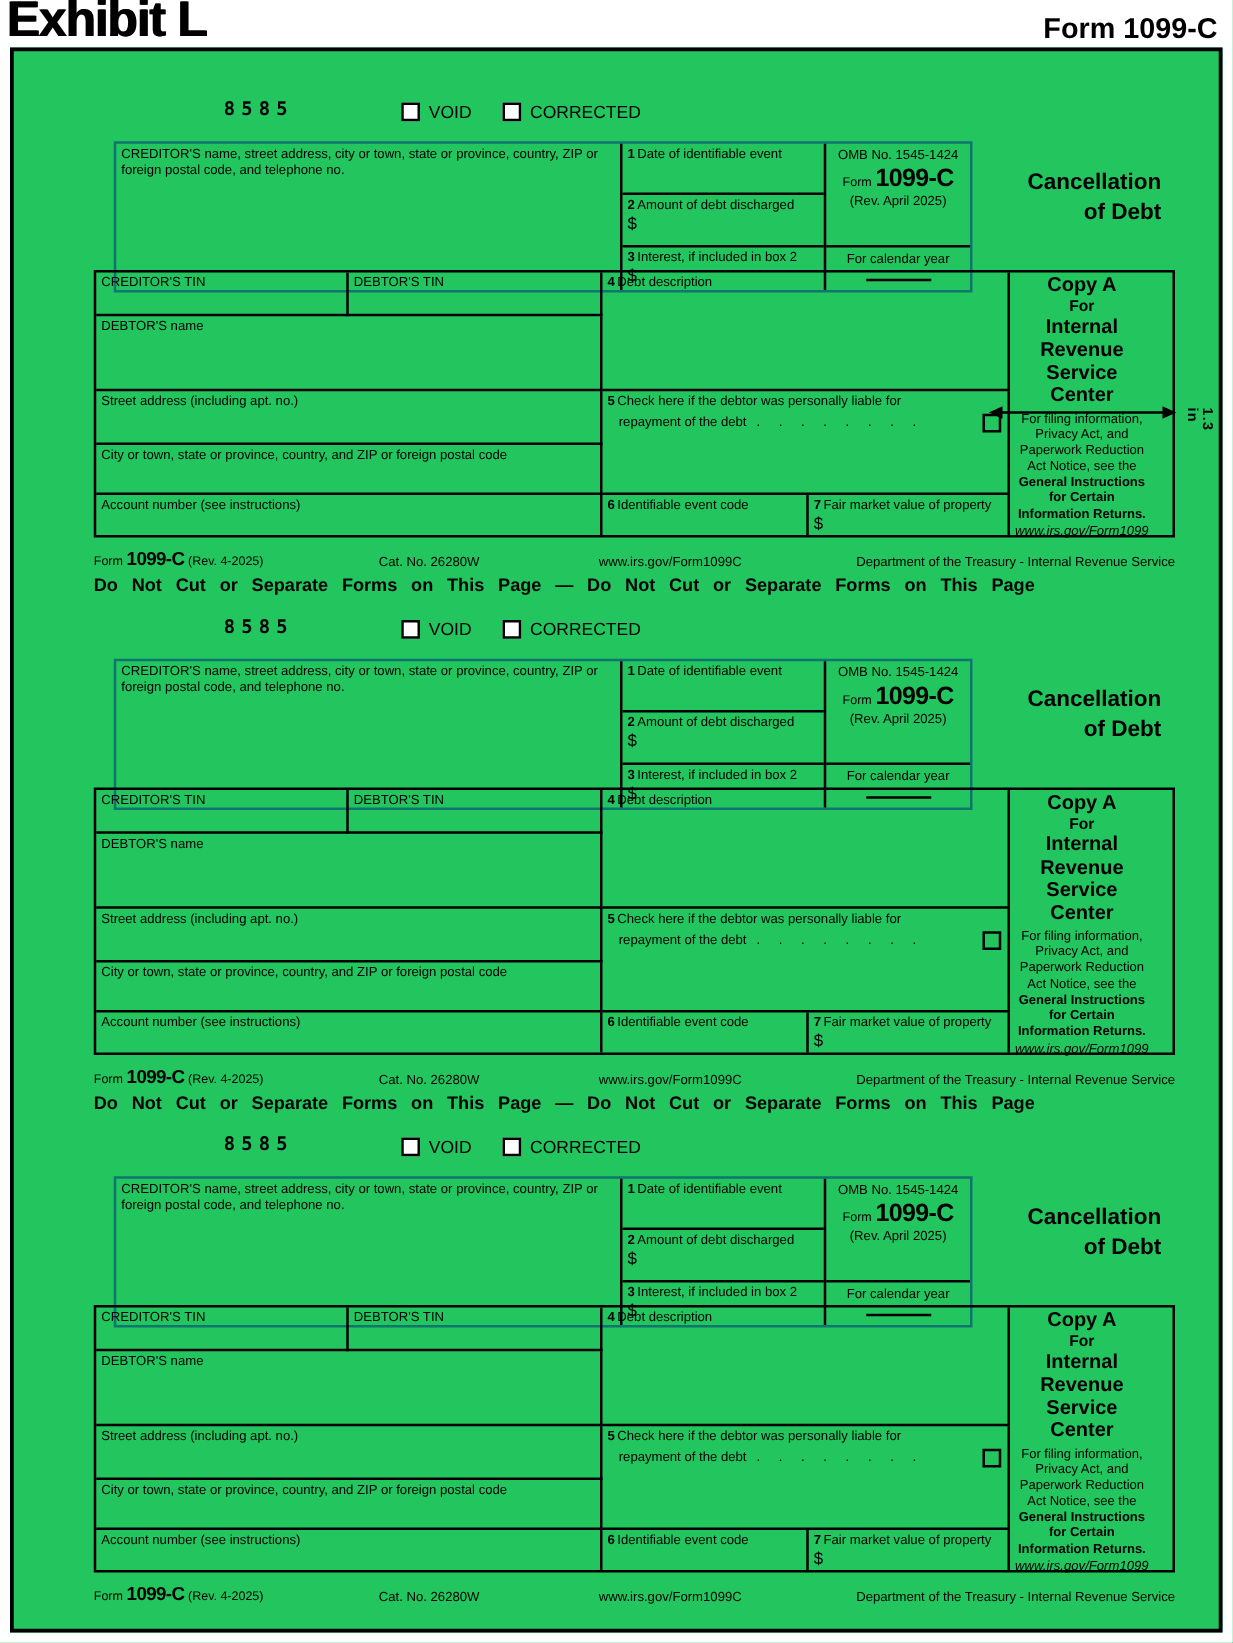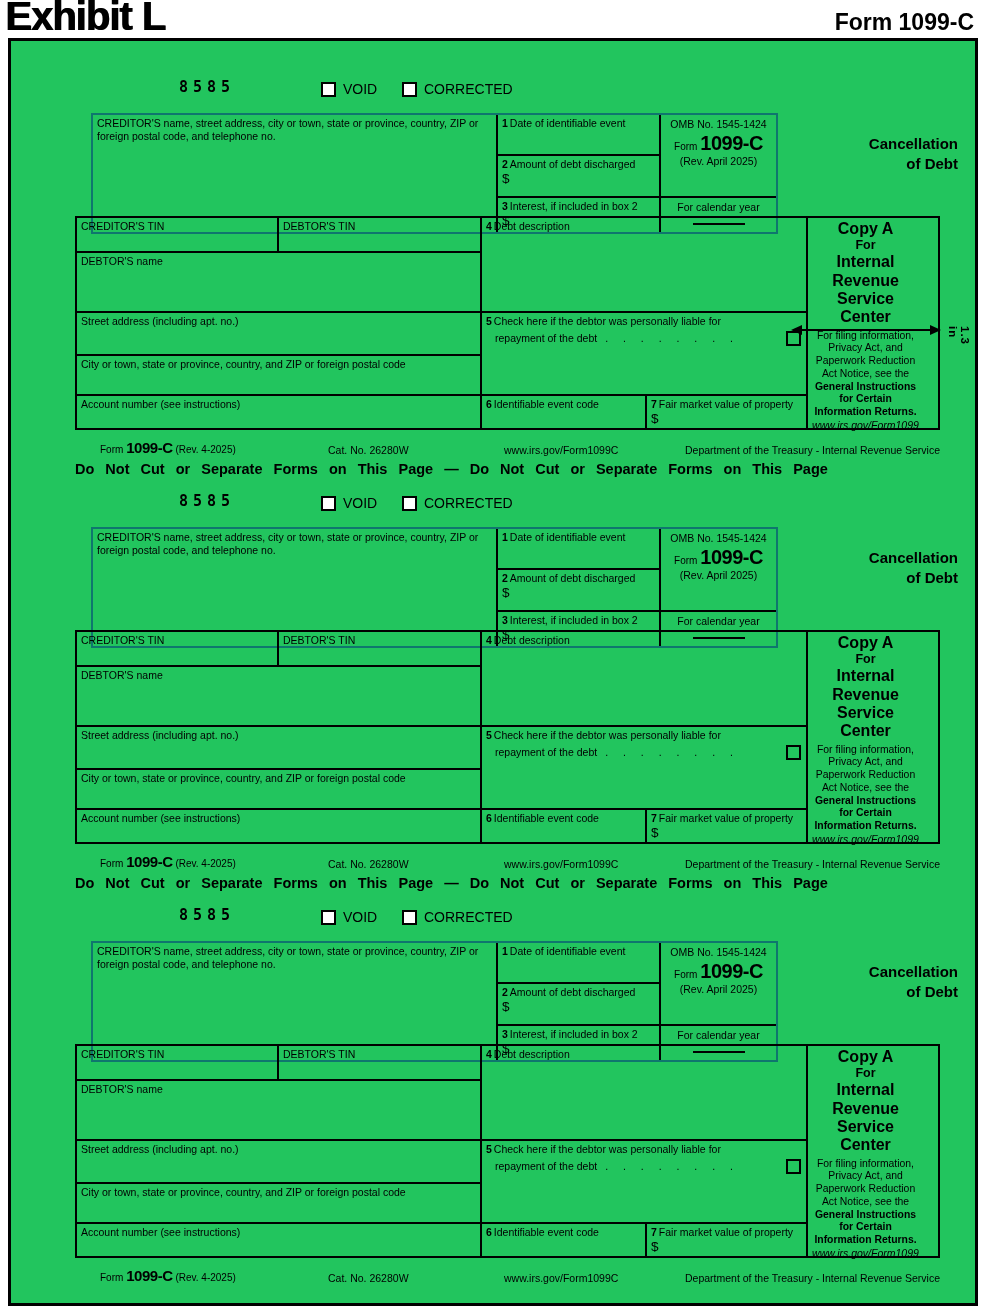--- a/index.html
+++ b/index.html
@@ -31,22 +31,22 @@
 
   
   .form-table { position: relative; width: 865px; height: 333px; font-size: 10.5px; }
   .cell { position: absolute; padding: 2px 4px; line-height: 1.2; }
   .br { border-right: 2px solid #000; }
   .bb { border-bottom: 2px solid #000; }
   .num { font-weight: bold; margin-right: 2px; }
   .dollar { font-size: 13.5px; }
 
   .tt { position: absolute; left: 16px; top: 0; width: 687px; height: 121px; border: 2px solid #0f766e; margin-top: 16px; }
-  .title-area { position: absolute; left: 713px; top: 0; width: 178px; height: 119px;
-    text-align: right; padding: 37px 8px 0 16px; font-size: 15px; font-weight: bold; line-height: 1.32; }
+  .title-area { position: absolute; left: 684px; top: 0; width: 178px; height: 119px;
+    text-align: right; padding: 37px 8px 0 16px; font-size: 18px; font-weight: bold; line-height: 1.32; }
   .tb { position: absolute; left: 0; top: 119px; width: 865px; height: 214px; border: 2px solid #000; }
 
   .vflex { display: flex; flex-direction: column; justify-content: flex-start; }
 
   
   .omb-top { text-align: center; }
   .form-1099-big { font-size: 20px; font-weight: bold; letter-spacing: -0.5px; }
   .form-word-small { font-size: 10px; }
   .cal-underline { width: 52px; border-bottom: 2px solid #000; margin: 9px auto 0 auto; }
   .center { text-align: center; }
@@ -66,21 +66,21 @@
   .b5box { width: 15px; height: 15px; border: 2px solid #000; flex: none; margin-right: 1px; }
 
   
   .measure { position: absolute; left: 0; top: 0; width: 0; height: 0; z-index: 5; }
   .measure svg { position: absolute; left: 716px; top: 227px; }
   .measure-label { position: absolute; left: 872px; top: 229px; writing-mode: vertical-rl;
     font-size: 11.5px; font-weight: bold; letter-spacing: 1px; }
 
   
   .form-footer { position: relative; width: 865px; height: 18px; margin-top: 8px; font-size: 10.5px; }
-  .form-footer > span { position: absolute; bottom: 0; white-space: nowrap; margin-left: 25px; }
+  .form-footer > span { position: absolute; bottom: 0; white-space: nowrap; }
   .ff-id { left: 0; }
   .ff-num { font-size: 15px; font-weight: bold; letter-spacing: -0.5px; }
   .ff-word, .ff-rev { font-size: 10px; }
   .ff-cat { left: 228px; }
   .ff-url { left: 404px; }
   .ff-dept { right: 0; }
 
   .do-not-cut { width: 865px; margin-top: 5px; font-size: 14.5px; font-weight: bold;
     word-spacing: 7px; white-space: nowrap; }
 </style>

